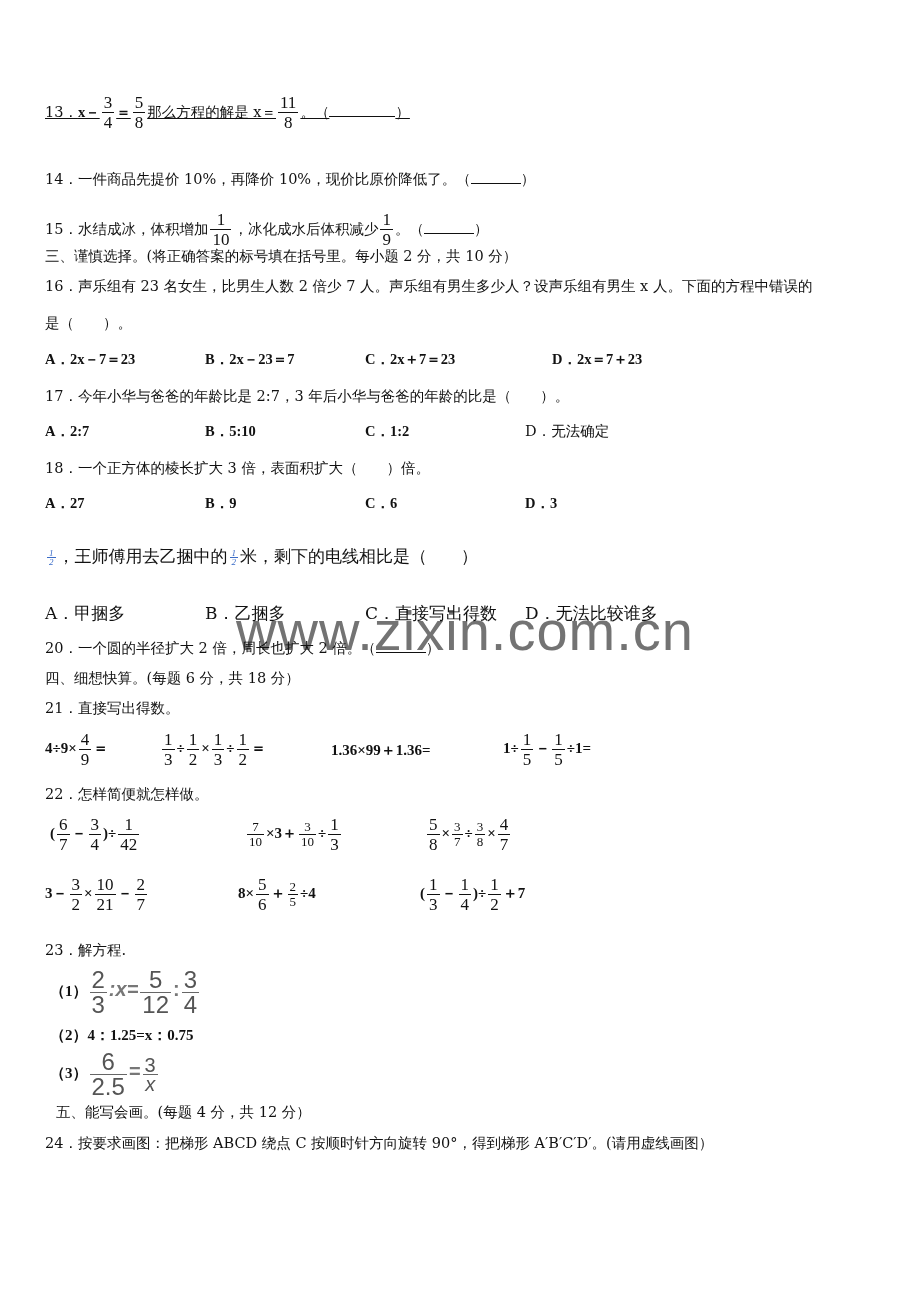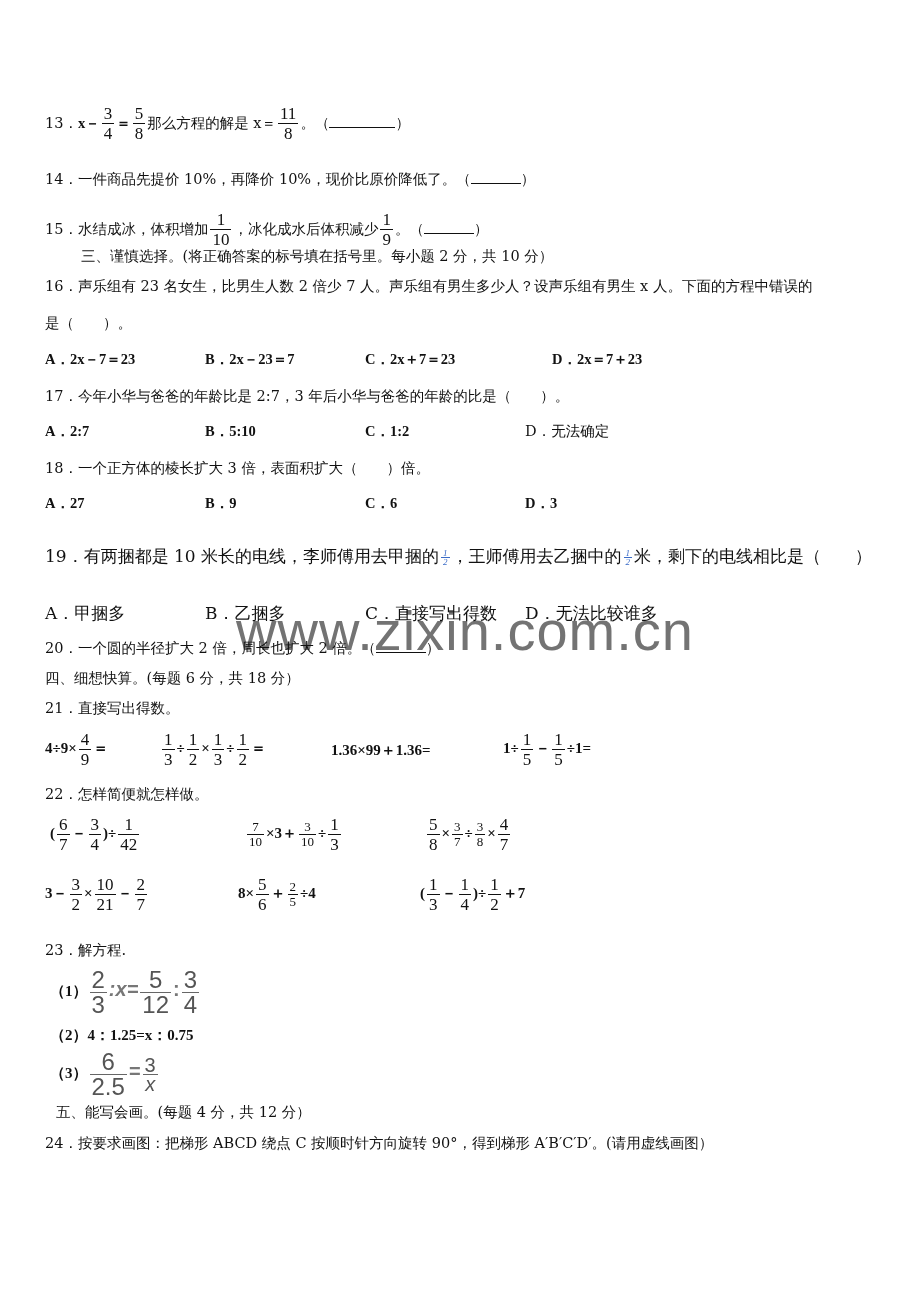--- a/index.html
+++ b/index.html
@@ -28,33 +28,33 @@
   .expr .frac { font-weight:normal; }
   .gray { color:#777; font-family:"Liberation Sans", sans-serif; font-size:20px; }
 </style>
 </head>
 <body>
 
 <div class="watermark">www.zixin.com.cn</div>
 
 <div class="content">
 
-  <div class="line" style="top:104px;">
+  <div class="line" style="top:93px;text-decoration:underline;">
     <span>13．</span><span class="b">x－</span><span class="frac"><span class="num">3</span><span class="den">4</span></span><span class="b">＝</span><span class="frac"><span class="num">5</span><span class="den">8</span></span><span>那么方程的解是 x＝</span><span class="frac"><span class="num">11</span><span class="den">8</span></span><span>。（</span><span class="blank"></span><span>）</span>
   </div>
 
   <div class="line" style="top:169px;">
     <span>14．</span><span>一件商品先提价 10%，再降价 10%，现价比原价降低了。（</span><span class="blank s"></span><span>）</span>
   </div>
 
   <div class="line" style="top:210px;">
     <span>15．</span><span>水结成冰，体积增加</span><span class="frac"><span class="num">1</span><span class="den">10</span></span><span>，冰化成水后体积减少</span><span class="frac"><span class="num">1</span><span class="den">9</span></span><span>。（</span><span class="blank s"></span><span>）</span>
   </div>
 
-  <div class="line" style="top:246px;margin-left:36px;">三、谨慎选择。(将正确答案的标号填在括号里。每小题 2 分，共 10 分）</div>
+  <div class="line" style="top:246px;">三、谨慎选择。(将正确答案的标号填在括号里。每小题 2 分，共 10 分）</div>
 
   <div class="line" style="top:276px;">16．声乐组有 23 名女生，比男生人数 2 倍少 7 人。声乐组有男生多少人？设声乐组有男生 x 人。下面的方程中错误的</div>
   <div class="line" style="top:313px;">是（　　）。</div>
   <div class="opt b" style="left:45px; top:350px;">A．2x－7＝23</div>
   <div class="opt b" style="left:205px; top:350px;">B．2x－23＝7</div>
   <div class="opt b" style="left:365px; top:350px;">C．2x＋7＝23</div>
   <div class="opt b" style="left:552px; top:350px;">D．2x＝7＋23</div>
 
   <div class="line" style="top:386px;">17．今年小华与爸爸的年龄比是 2:7，3 年后小华与爸爸的年龄的比是（　　）。</div>
   <div class="opt b" style="left:45px; top:422px;">A．2:7</div>
@@ -62,21 +62,21 @@
   <div class="opt b" style="left:365px; top:422px;">C．1:2</div>
   <div class="opt" style="left:525px; top:422px;">D．无法确定</div>
 
   <div class="line" style="top:458px;">18．一个正方体的棱长扩大 3 倍，表面积扩大（　　）倍。</div>
   <div class="opt b" style="left:45px; top:494px;">A．27</div>
   <div class="opt b" style="left:205px; top:494px;">B．9</div>
   <div class="opt b" style="left:365px; top:494px;">C．6</div>
   <div class="opt b" style="left:525px; top:494px;">D．3</div>
 
   <div class="line q19" style="top:546px;">
-    <span>19．有两捆都是 10 米长的电线，李师傅用去甲捆的</span><span class="frac tiny"><span class="num">1</span><span class="den">2</span></span><span>，王师傅用去乙捆中的</span><span class="frac tiny"><span class="num">1</span><span class="den">2</span></span><span>米，剩下的电线相比是（　　）</span>
+    <span class="frac tiny"><span class="num">1</span><span class="den">2</span></span><span>，王师傅用去乙捆中的</span><span class="frac tiny"><span class="num">1</span><span class="den">2</span></span><span>米，剩下的电线相比是（　　）</span>
   </div>
   <div class="opt big" style="left:45px; top:602px;">A．甲捆多</div>
   <div class="opt big" style="left:205px; top:602px;">B．乙捆多</div>
   <div class="opt big" style="left:365px; top:602px;">C．直接写出得数</div>
   <div class="opt big" style="left:525px; top:602px;">D．无法比较谁多</div>
 
   <div class="line" style="top:638px;">
     <span>20．一个圆的半径扩大 2 倍，周长也扩大 2 倍。（</span><span class="blank s"></span><span>）</span>
   </div>
 

